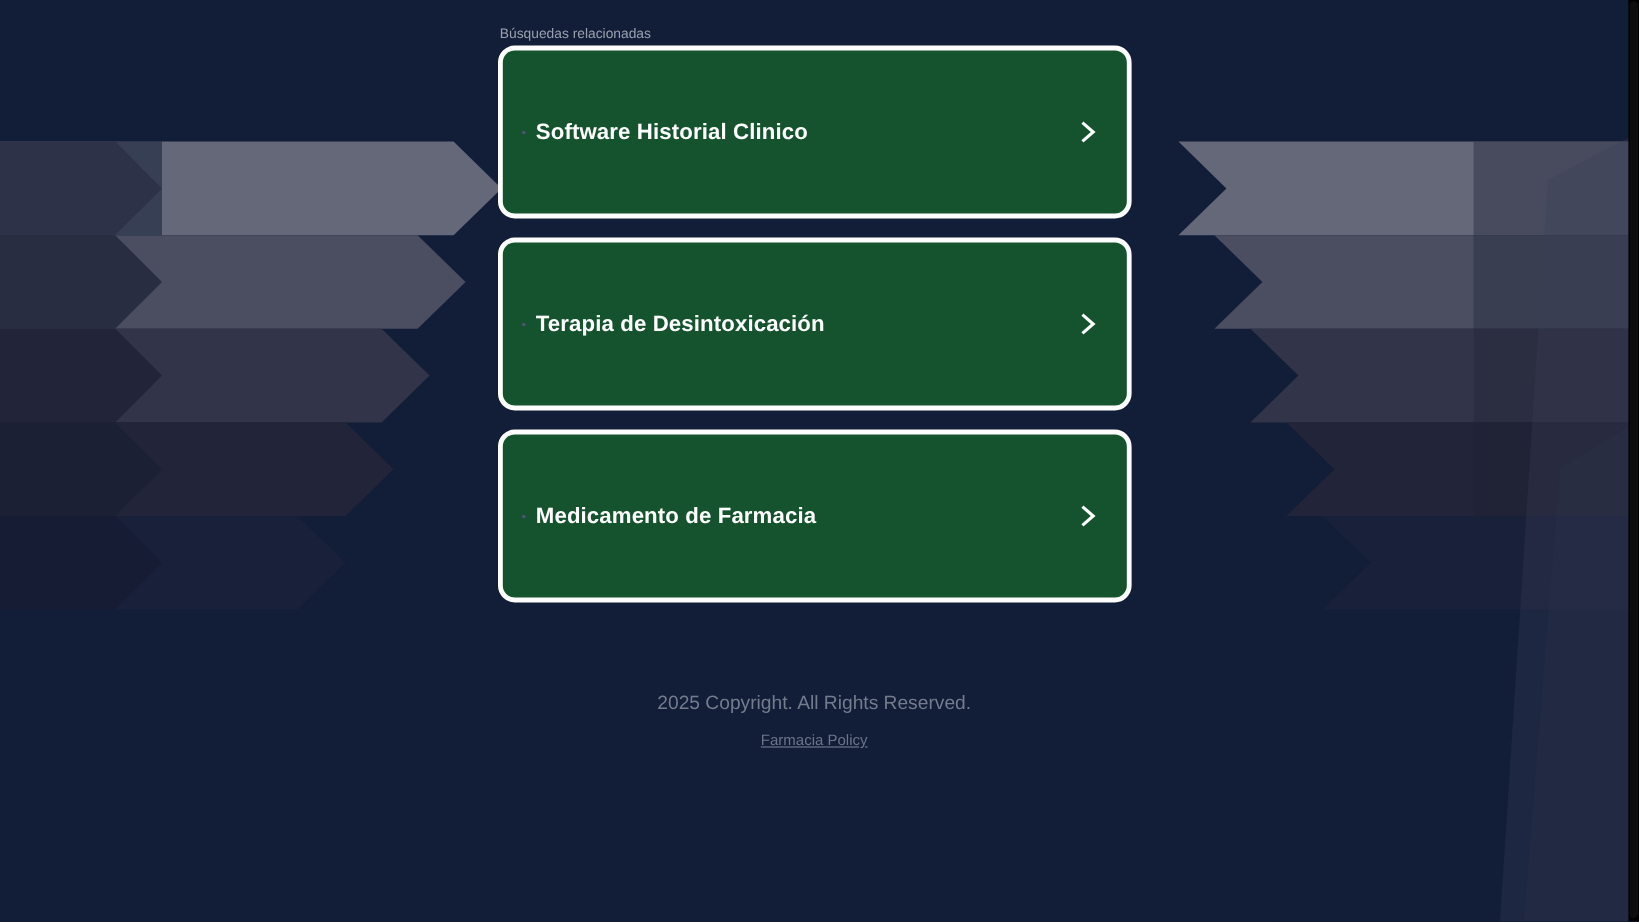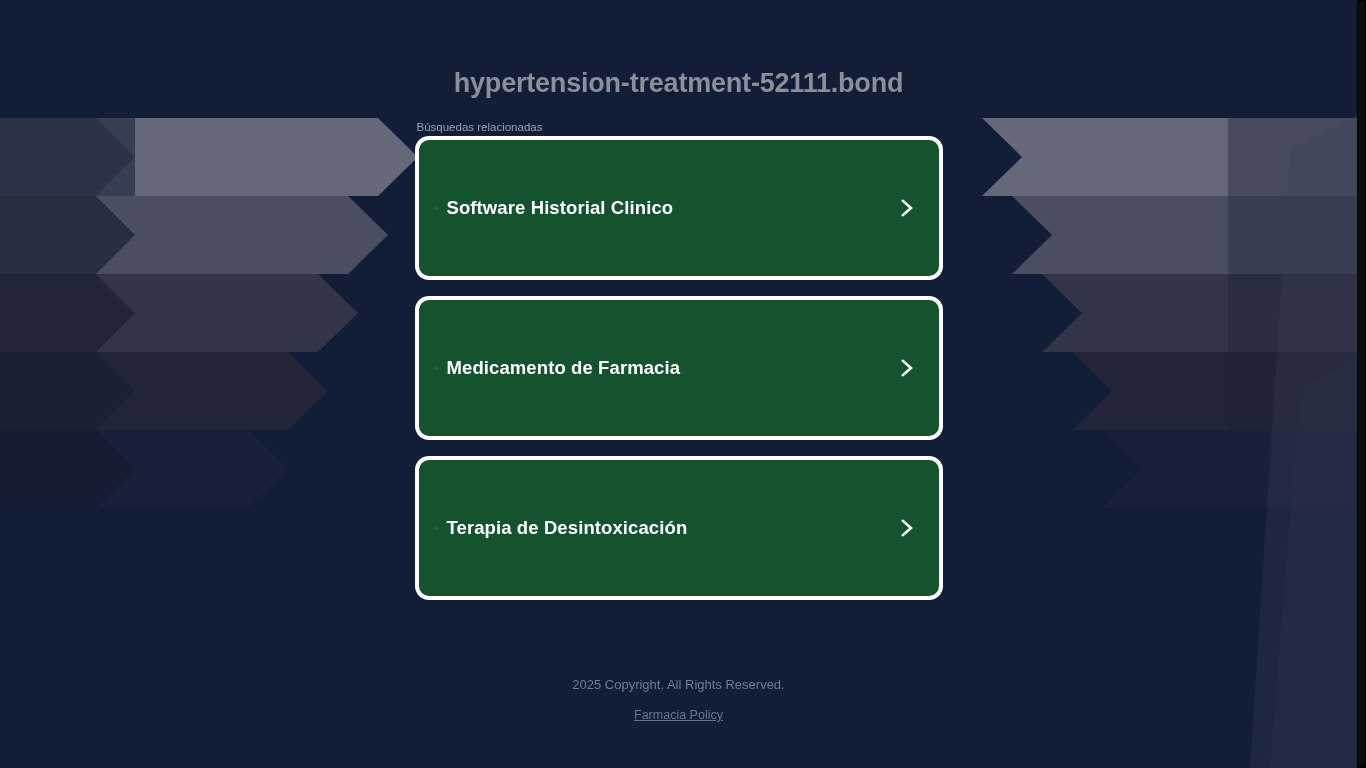--- a/index.html
+++ b/index.html
@@ -127,21 +127,21 @@
   }
   .chevron-icon svg { display:block; }
 
   
   .footer {
     text-align:center;
     padding-top:76px;
   }
   .copyright {
     color:#747b8c;
-    font-size:13px;
+    font-size:16px;
     line-height:18px;
   }
   .privacy-link {
     display:inline-block;
     margin-top:12px;
     color:#6a7governs;
     color:#6b7589;
     font-size:12.5px;
     line-height:18px;
     text-decoration:underline;
@@ -183,56 +183,55 @@
 
       <polygon points="1290,150 1366,110 1366,768 1250,768" fill="#3a3f56" opacity="0.30"></polygon>
       <polygon points="1300,390 1366,350 1366,768 1270,768" fill="#2b3047" opacity="0.35"></polygon>
     </g>
   </svg>
 </div>
 
 <div class="page">
   <div class="content">
 
-    <div class="page-title">hypertension-treatment-52111.bond</div>
 
     <div class="related-wrap">
 
       <div class="related-label">Búsquedas relacionadas</div>
 
       <a class="card">
         <span class="card-bullet"></span>
         <span class="card-label">Software Historial Clinico</span>
         <span class="chevron-icon">
           <svg width="20" height="22" viewBox="0 0 20 22" xmlns="http://www.w3.org/2000/svg">
             <polyline points="6,4 14,11 6,18" fill="none" stroke="#ffffff" stroke-width="2.6" stroke-linecap="square" stroke-linejoin="miter"></polyline>
           </svg>
         </span>
       </a>
 
       <a class="card">
         <span class="card-bullet"></span>
+        <span class="card-label">Terapia de Desintoxicación</span>
+        <span class="chevron-icon">
+          <svg width="20" height="22" viewBox="0 0 20 22" xmlns="http://www.w3.org/2000/svg">
+            <polyline points="6,4 14,11 6,18" fill="none" stroke="#ffffff" stroke-width="2.6" stroke-linecap="square" stroke-linejoin="miter"></polyline>
+          </svg>
+        </span>
+      </a>
+
+      <a class="card">
+        <span class="card-bullet"></span>
         <span class="card-label">Medicamento de Farmacia</span>
         <span class="chevron-icon">
           <svg width="20" height="22" viewBox="0 0 20 22" xmlns="http://www.w3.org/2000/svg">
             <polyline points="6,4 14,11 6,18" fill="none" stroke="#ffffff" stroke-width="2.6" stroke-linecap="square" stroke-linejoin="miter"></polyline>
           </svg>
         </span>
       </a>
 
-      <a class="card">
-        <span class="card-bullet"></span>
-        <span class="card-label">Terapia de Desintoxicación</span>
-        <span class="chevron-icon">
-          <svg width="20" height="22" viewBox="0 0 20 22" xmlns="http://www.w3.org/2000/svg">
-            <polyline points="6,4 14,11 6,18" fill="none" stroke="#ffffff" stroke-width="2.6" stroke-linecap="square" stroke-linejoin="miter"></polyline>
-          </svg>
-        </span>
-      </a>
-
     </div>
 
     <div class="footer">
       <div class="copyright">2025 Copyright. All Rights Reserved.</div>
       <a class="privacy-link">Farmacia Policy</a>
     </div>
 
   </div>
 </div>
 

